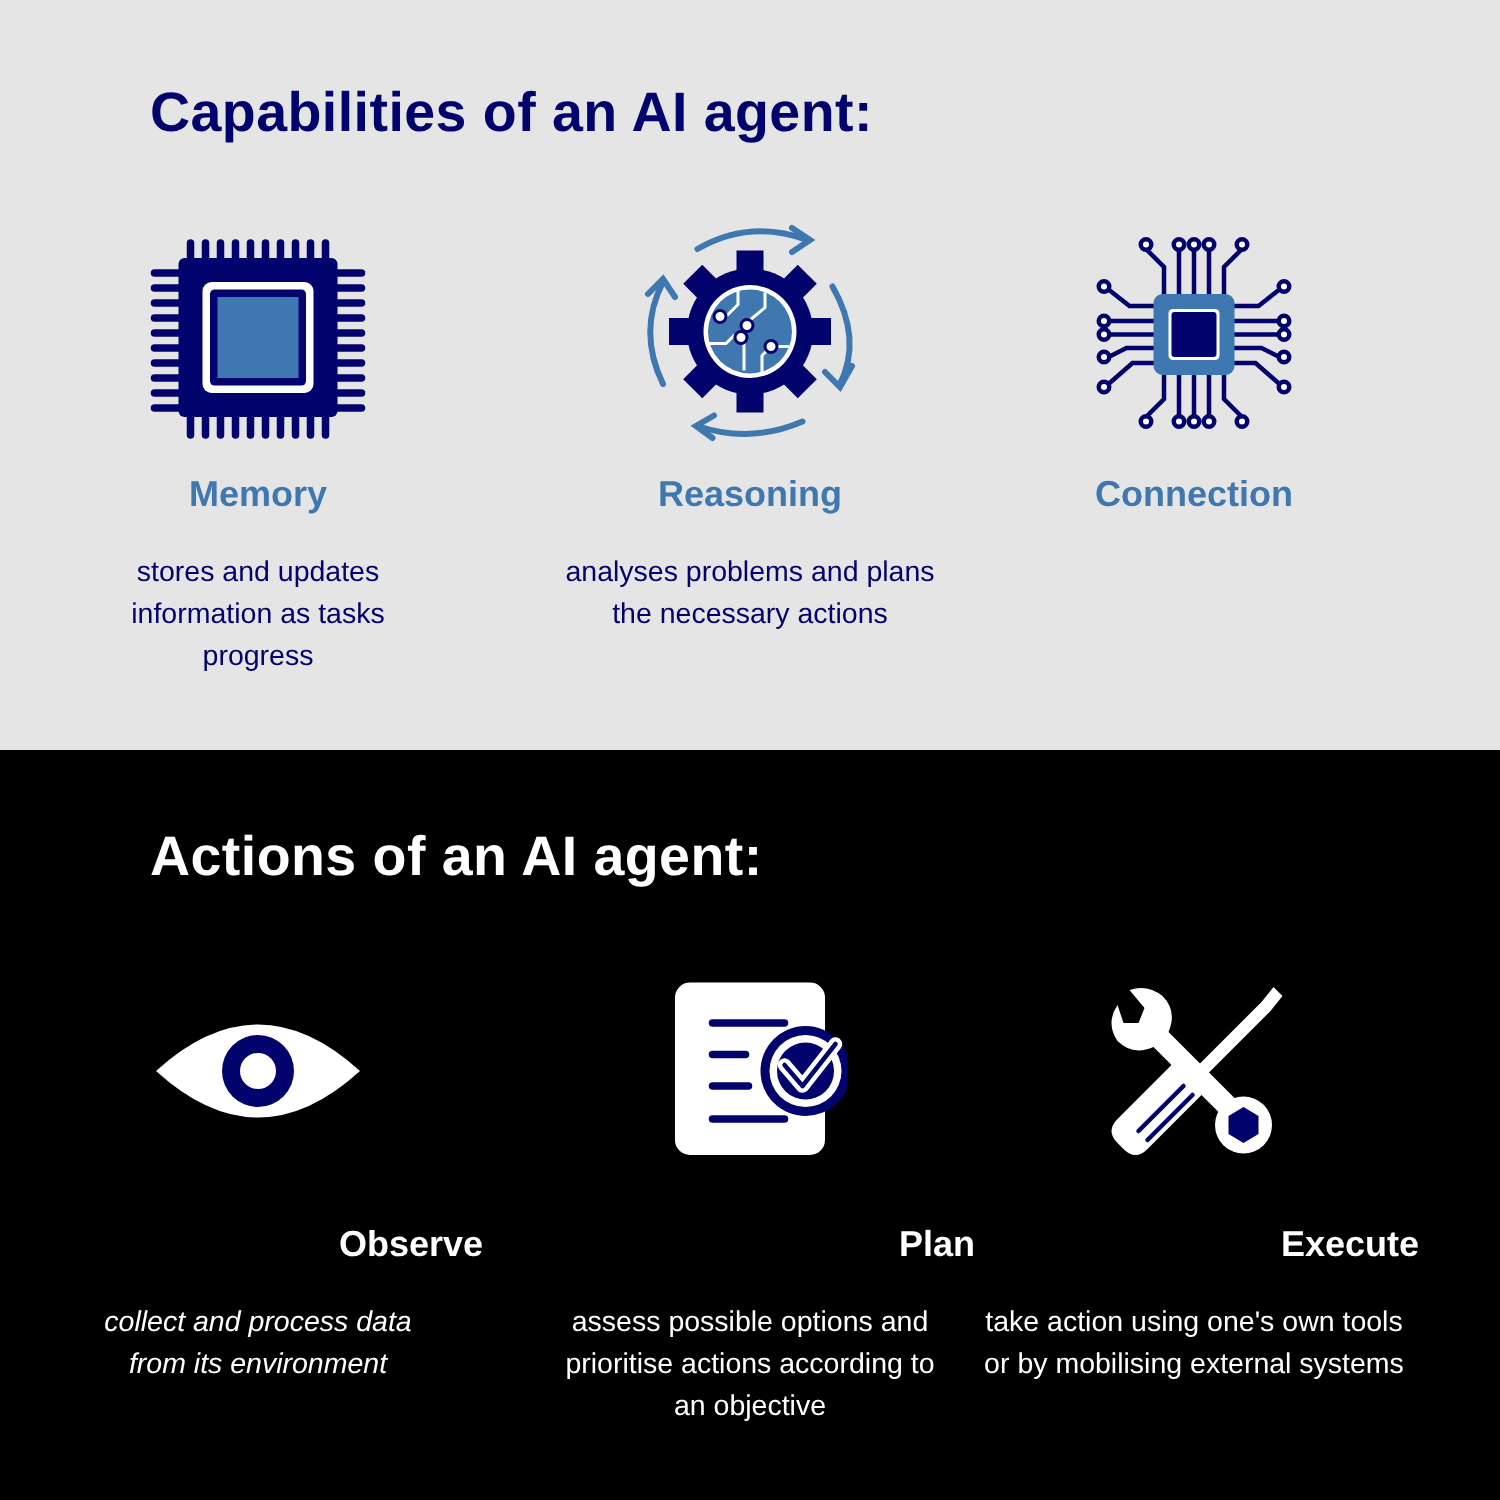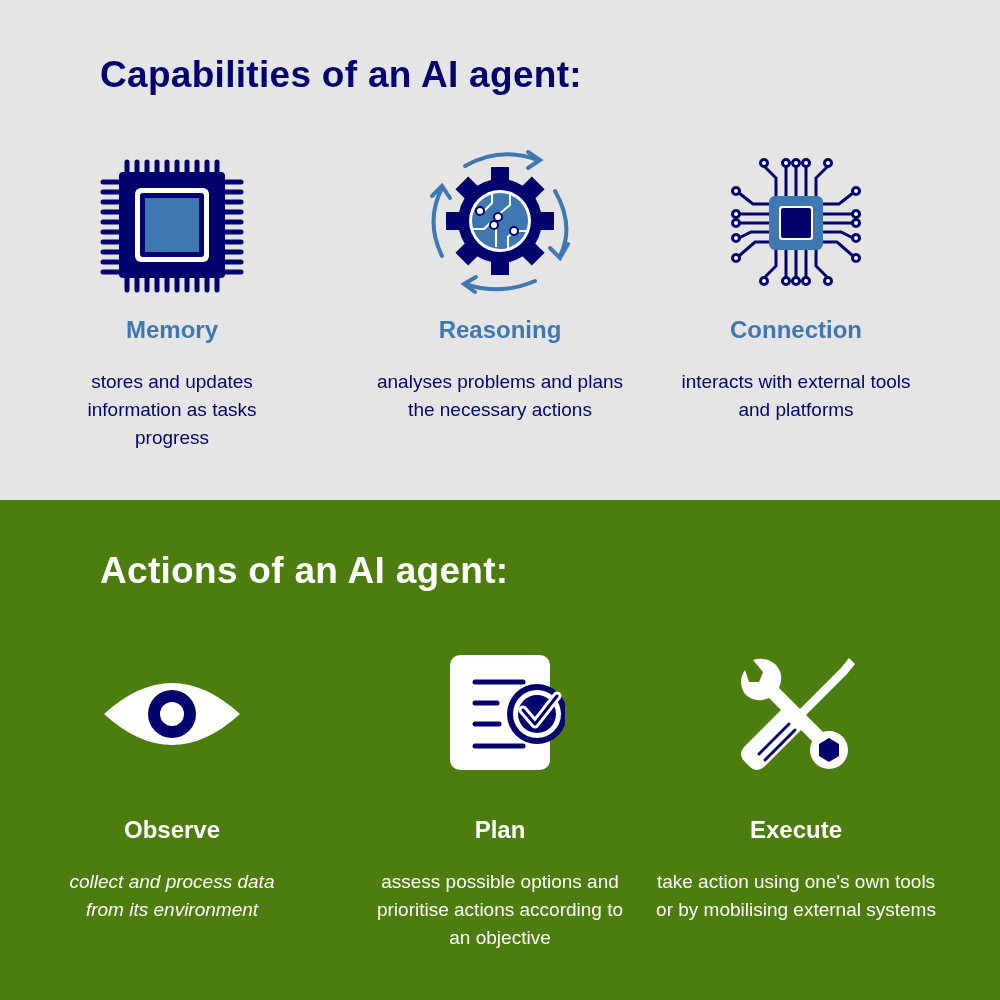--- a/index.html
+++ b/index.html
@@ -1,29 +1,29 @@
 <!DOCTYPE html>
 <html><head>
 <meta charset="utf-8">
 <style>
   * { margin: 0; padding: 0; box-sizing: border-box; }
   html, body { width: 1000px; height: 1000px; overflow: hidden; }
   body { font-family: "Liberation Sans", "DejaVu Sans", sans-serif; background: #ffffff; }
   .top { position: absolute; left: 0; top: 0; width: 1000px; height: 500px; background: #e5e5e5; }
-  .bottom { position: absolute; left: 0; top: 500px; width: 1000px; height: 500px; background: #4d7c0f; }
+  .bottom { position: absolute; left: 0; top: 500px; width: 1000px; height: 500px; background: #000000; }
   .title { position: absolute; left: 100px; font-size: 37px; font-weight: 700; letter-spacing: 0.3px; }
   .top .title { top: 54px; color: #03036e; }
   .bottom .title { top: 50px; color: #ffffff; }
   .card { position: absolute; width: 300px; text-align: center; }
   .icon { position: absolute; left: 50%; transform: translateX(-50%); }
   .card-title { position: absolute; left: 0; width: 100%; font-size: 24px; font-weight: 700; }
   .card-desc { position: absolute; left: 0; width: 100%; font-size: 19px; line-height: 28px; }
   .top .card-title { top: 176px; color: #3f78b0; }
   .top .card-desc { top: 228px; color: #03036e; }
-  .bottom .card-title { top: 176px; color: #ffffff; }
+  .bottom .card-title { top: 176px; color: #ffffff; text-align: right; }
   .bottom .card-desc { top: 228px; color: #ffffff; }
   .top .card { top: 140px; height: 330px; }
   .bottom .card { top: 140px; height: 330px; }
   .c1 { left: 22px; } .c2 { left: 350px; } .c3 { left: 646px; }
 </style>
 </head>
 <body>
 
 <section class="top">
   <h1 class="title">Capabilities of an AI agent:</h1>
@@ -176,21 +176,20 @@
             <circle cx="135" cy="75" r="3.5"></circle>
             <circle cx="135" cy="90" r="3.5"></circle>
             <circle cx="135" cy="110" r="3.5"></circle>
         </g>
         <rect x="48" y="48" width="54" height="54" rx="6" fill="#3f78b0"></rect>
         <rect x="58" y="58" width="34" height="34" rx="3" fill="#ffffff"></rect>
         <rect x="60" y="60" width="30" height="30" rx="2" fill="#03036e"></rect>
       </svg>
     </div>
     <div class="card-title">Connection</div>
-    <div class="card-desc" style="padding:0 30px;">interacts with external tools and platforms</div>
   </div>
 </section>
 
 <section class="bottom">
   <h1 class="title">Actions of an AI agent:</h1>
 
   <div class="card c1">
     <div class="icon" style="top:34px;">
       <svg width="140" height="80" viewBox="0 0 140 80">
         <path d="M2 40 Q70 -22 138 40 Q70 102 2 40 Z" fill="#ffffff"></path>

